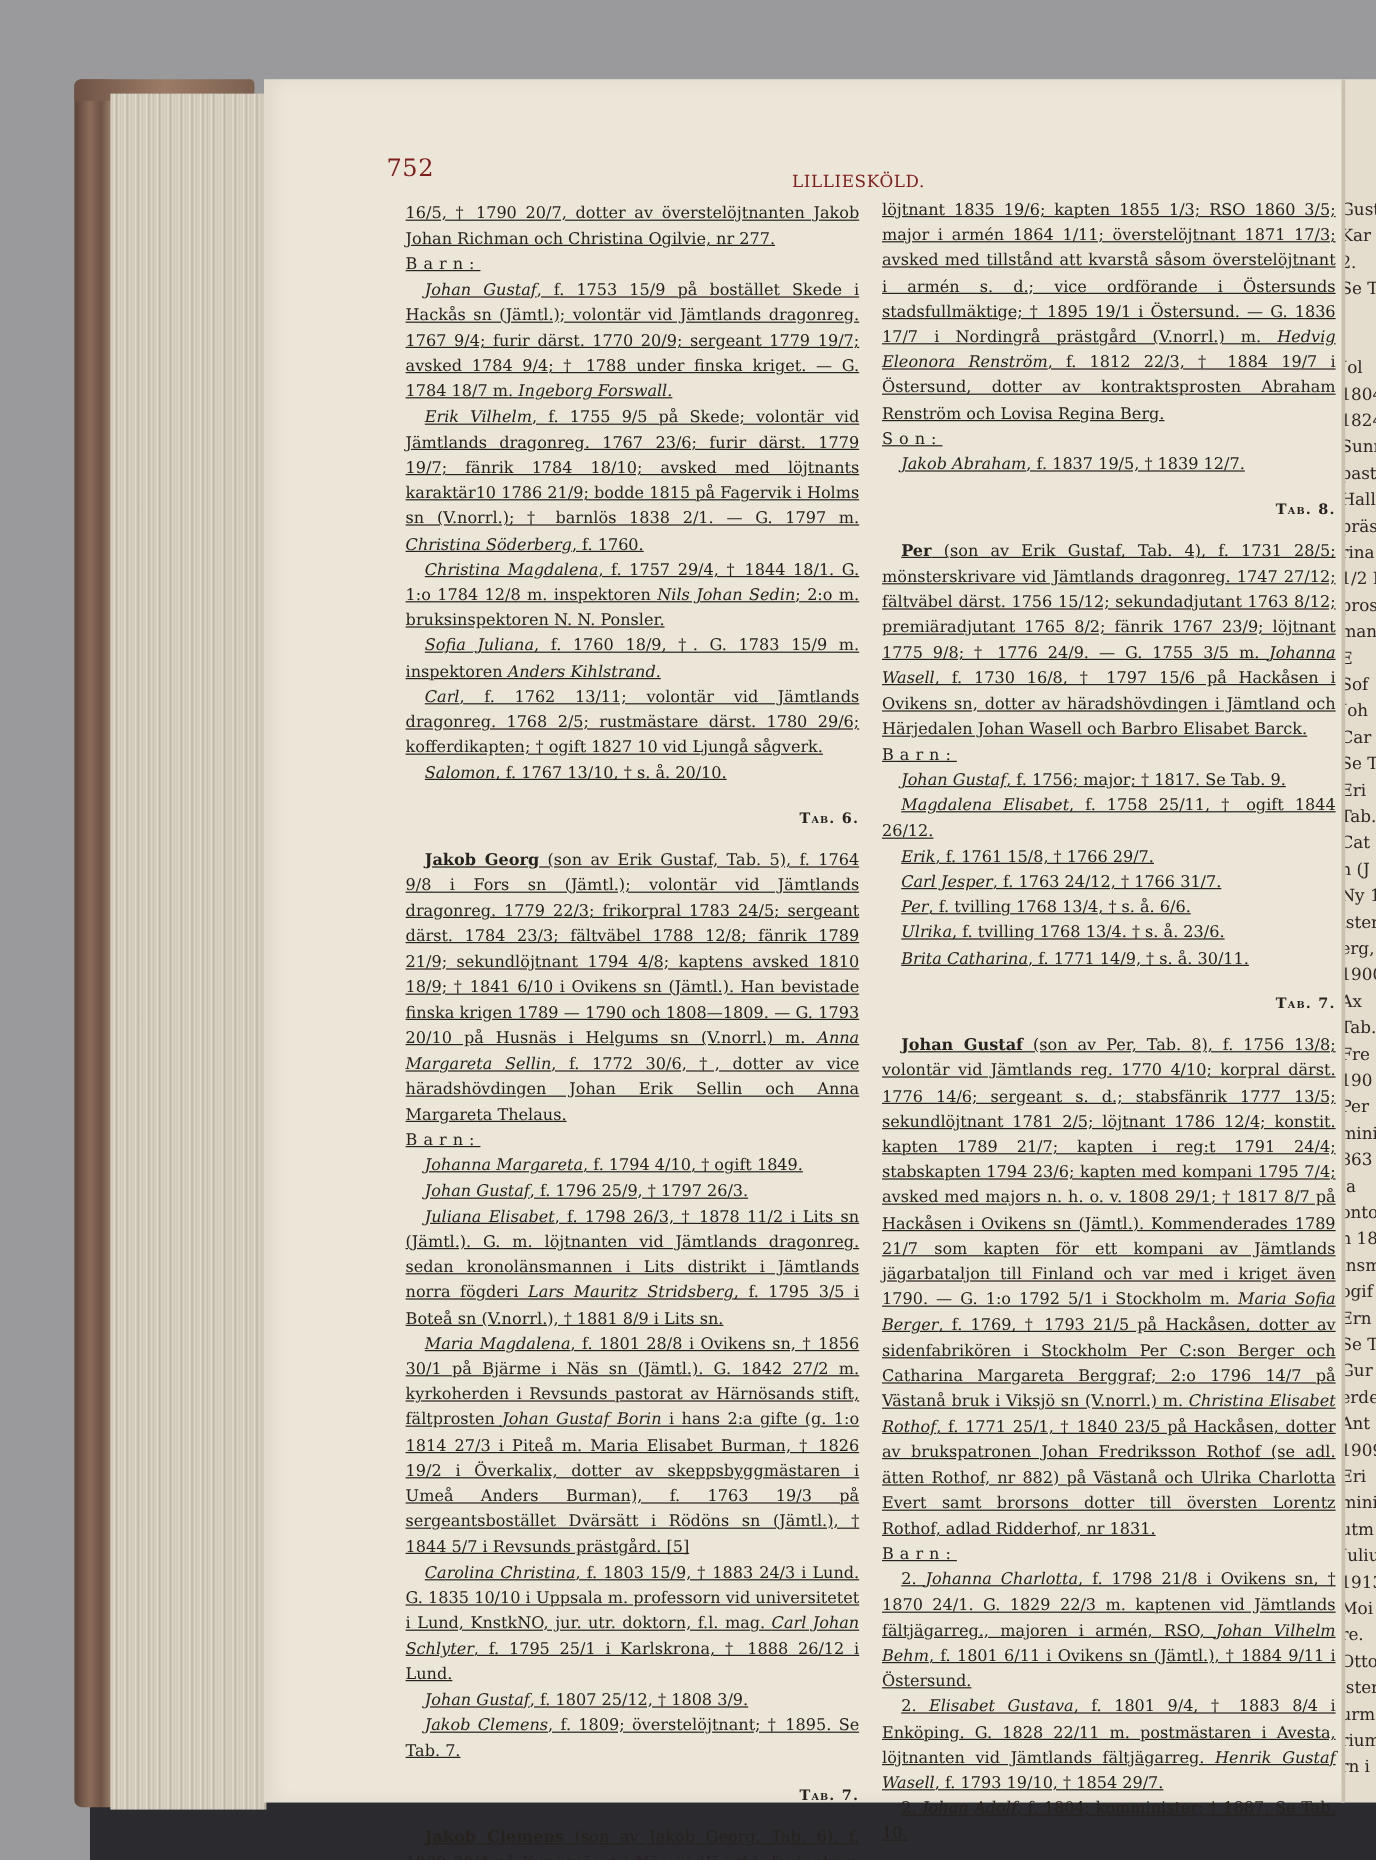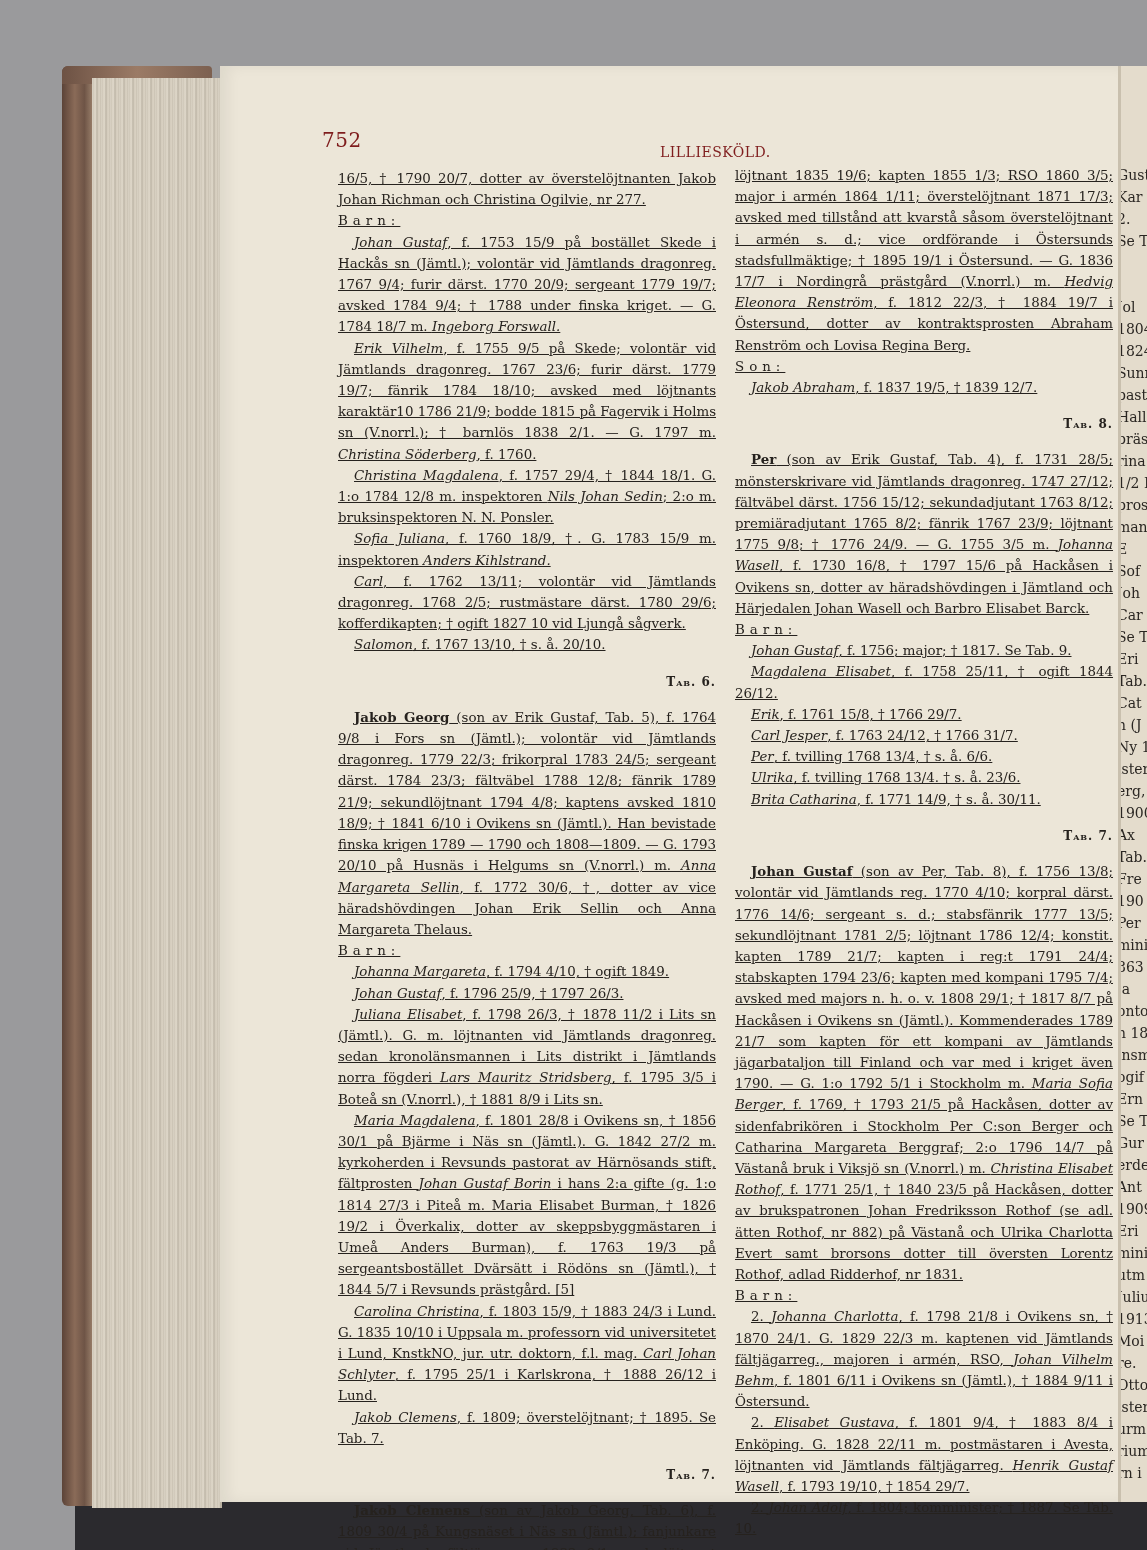--- a/index.html
+++ b/index.html
@@ -50,20 +50,21 @@
   <p class="ind"><span class="it">Salomon</span><span>, f. 1767 13/10, † s. å. 20/10.</span></p>
 
   <div class="tab-head sc">Tab. 6.</div>
   <p class="ind"><span class="b">Jakob Georg</span><span> (son av Erik Gustaf, Tab. 5), f. 1764 9/8 i Fors sn (Jämtl.); volontär vid Jämtlands dragonreg. 1779 22/3; frikorpral 1783 24/5; sergeant därst. 1784 23/3; fältväbel 1788 12/8; fänrik 1789 21/9; sekundlöjtnant 1794 4/8; kaptens avsked 1810 18/9; † 1841 6/10 i Ovikens sn (Jämtl.). Han bevistade finska krigen 1789 — 1790 och 1808—1809. — G. 1793 20/10 på Husnäs i Helgums sn (V.norrl.) m. </span><span class="it">Anna Margareta Sellin</span><span>, f. 1772 30/6, †, dotter av vice häradshövdingen Johan Erik Sellin och Anna Margareta Thelaus.</span></p>
   <p class="barn">Barn:</p>
   <p class="ind"><span class="it">Johanna Margareta</span><span>, f. 1794 4/10, † ogift 1849.</span></p>
   <p class="ind"><span class="it">Johan Gustaf</span><span>, f. 1796 25/9, † 1797 26/3.</span></p>
   <p class="ind"><span class="it">Juliana Elisabet</span><span>, f. 1798 26/3, † 1878 11/2 i Lits sn (Jämtl.). G. m. löjtnanten vid Jämtlands dragonreg. sedan kronolänsmannen i Lits distrikt i Jämtlands norra fögderi </span><span class="it">Lars Mauritz Stridsberg</span><span>, f. 1795 3/5 i Boteå sn (V.norrl.), † 1881 8/9 i Lits sn.</span></p>
   <p class="ind"><span class="it">Maria Magdalena</span><span>, f. 1801 28/8 i Ovikens sn, † 1856 30/1 på Bjärme i Näs sn (Jämtl.). G. 1842 27/2 m. kyrkoherden i Revsunds pastorat av Härnösands stift, fältprosten </span><span class="it">Johan Gustaf Borin</span><span> i hans 2:a gifte (g. 1:o 1814 27/3 i Piteå m. Maria Elisabet Burman, † 1826 19/2 i Överkalix, dotter av skeppsbyggmästaren i Umeå Anders Burman), f. 1763 19/3 på sergeantsbostället Dvärsätt i Rödöns sn (Jämtl.), † 1844 5/7 i Revsunds prästgård. [5]</span></p>
   <p class="ind"><span class="it">Carolina Christina</span><span>, f. 1803 15/9, † 1883 24/3 i Lund. G. 1835 10/10 i Uppsala m. professorn vid universitetet i Lund, KnstkNO, jur. utr. doktorn, f.l. mag. </span><span class="it">Carl Johan Schlyter</span><span>, f. 1795 25/1 i Karlskrona, † 1888 26/12 i Lund.</span></p>
+  <p class="ind"><span class="it">Johan Gustaf</span><span>, f. 1807 25/12, † 1808 3/9.</span></p>
   <p class="ind"><span class="it">Jakob Clemens</span><span>, f. 1809; överstelöjtnant; † 1895. Se Tab. 7.</span></p>
 
   <div class="tab-head sc">Tab. 7.</div>
   <p class="ind"><span class="b">Jakob Clemens</span><span> (son av Jakob Georg, Tab. 6), f. 1809 30/4 på Kungsnäset i Näs sn (Jämtl.); fanjunkare vid Jämtlands fältjägarreg. 1832 9/1; underlöjtnant därst. 1833 25/1; officersexam. s. å. 3/6;</span></p>
 </div>
 
 <div class="col col-right">
   <p><span>löjtnant 1835 19/6; kapten 1855 1/3; RSO 1860 3/5; major i armén 1864 1/11; överstelöjtnant 1871 17/3; avsked med tillstånd att kvarstå såsom överstelöjtnant i armén s. d.; vice ordförande i Östersunds stadsfullmäktige; † 1895 19/1 i Östersund. — G. 1836 17/7 i Nordingrå prästgård (V.norrl.) m. </span><span class="it">Hedvig Eleonora Renström</span><span>, f. 1812 22/3, † 1884 19/7 i Östersund, dotter av kontraktsprosten Abraham Renström och Lovisa Regina Berg.</span></p>
   <p class="barn">Son:</p>
   <p class="ind"><span class="it">Jakob Abraham</span><span>, f. 1837 19/5, † 1839 12/7.</span></p>

